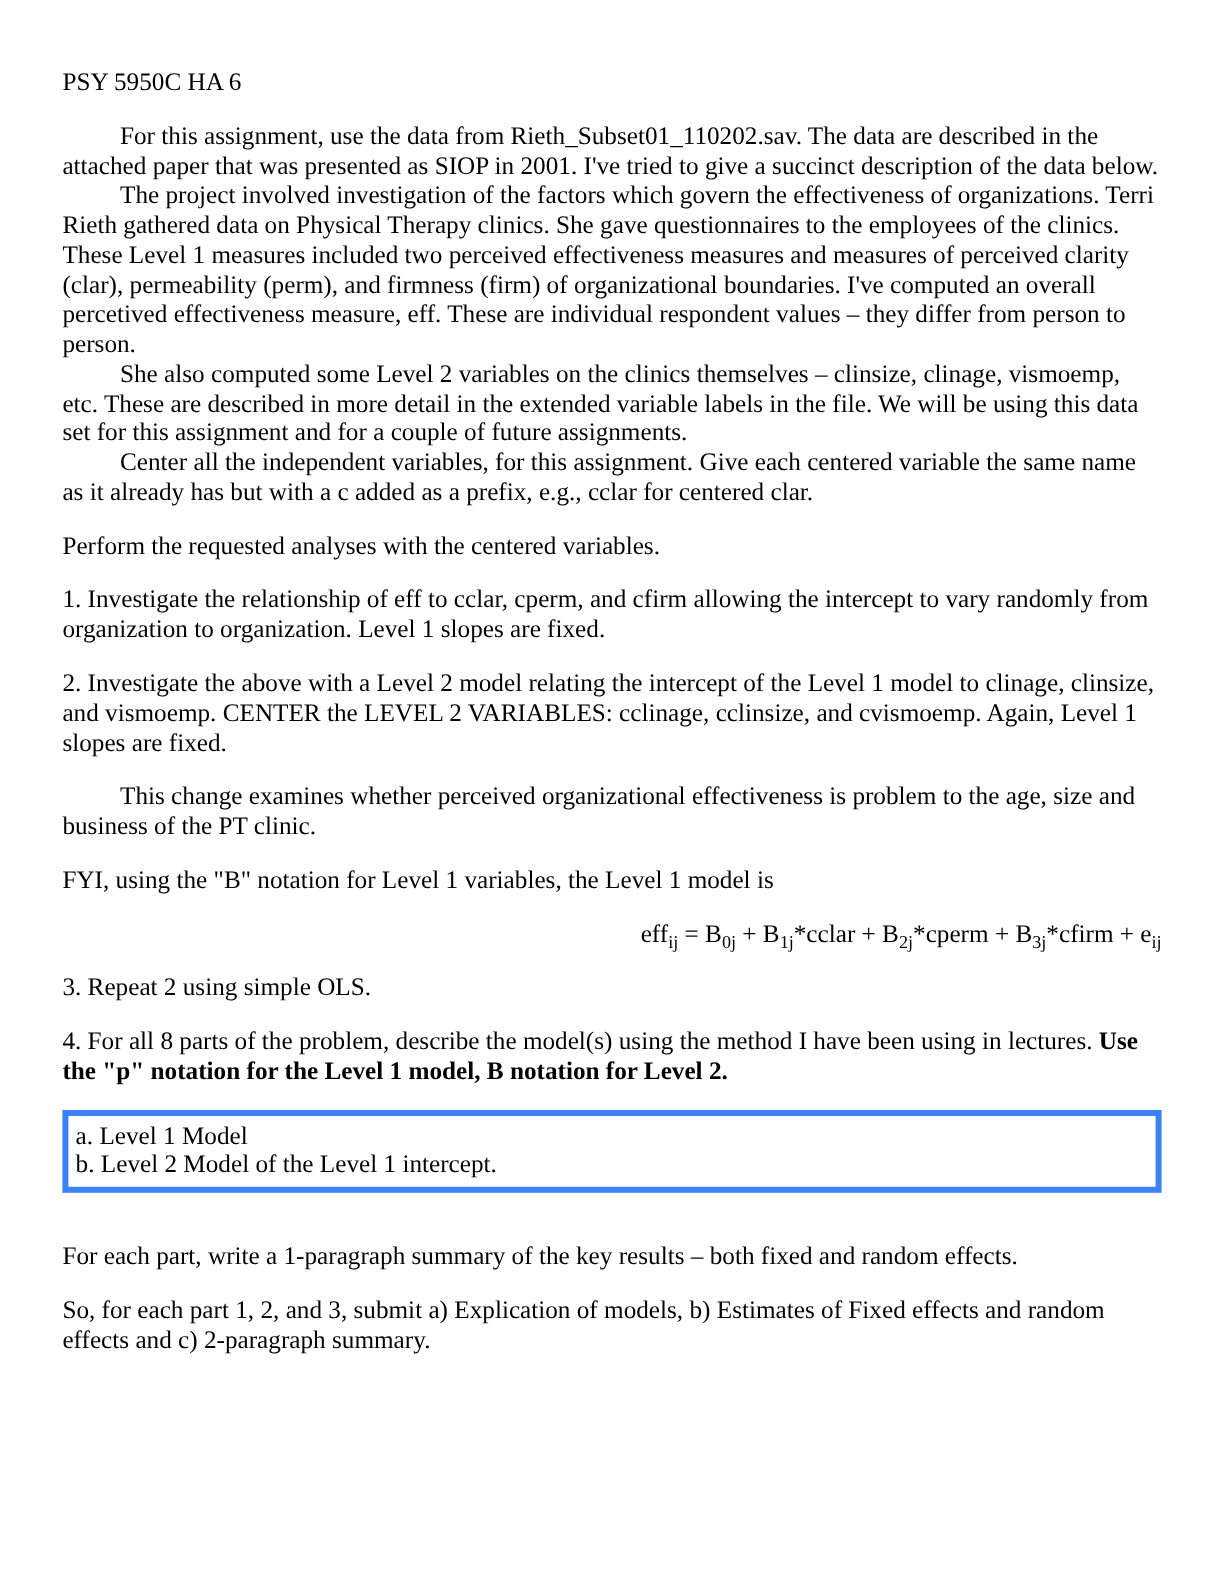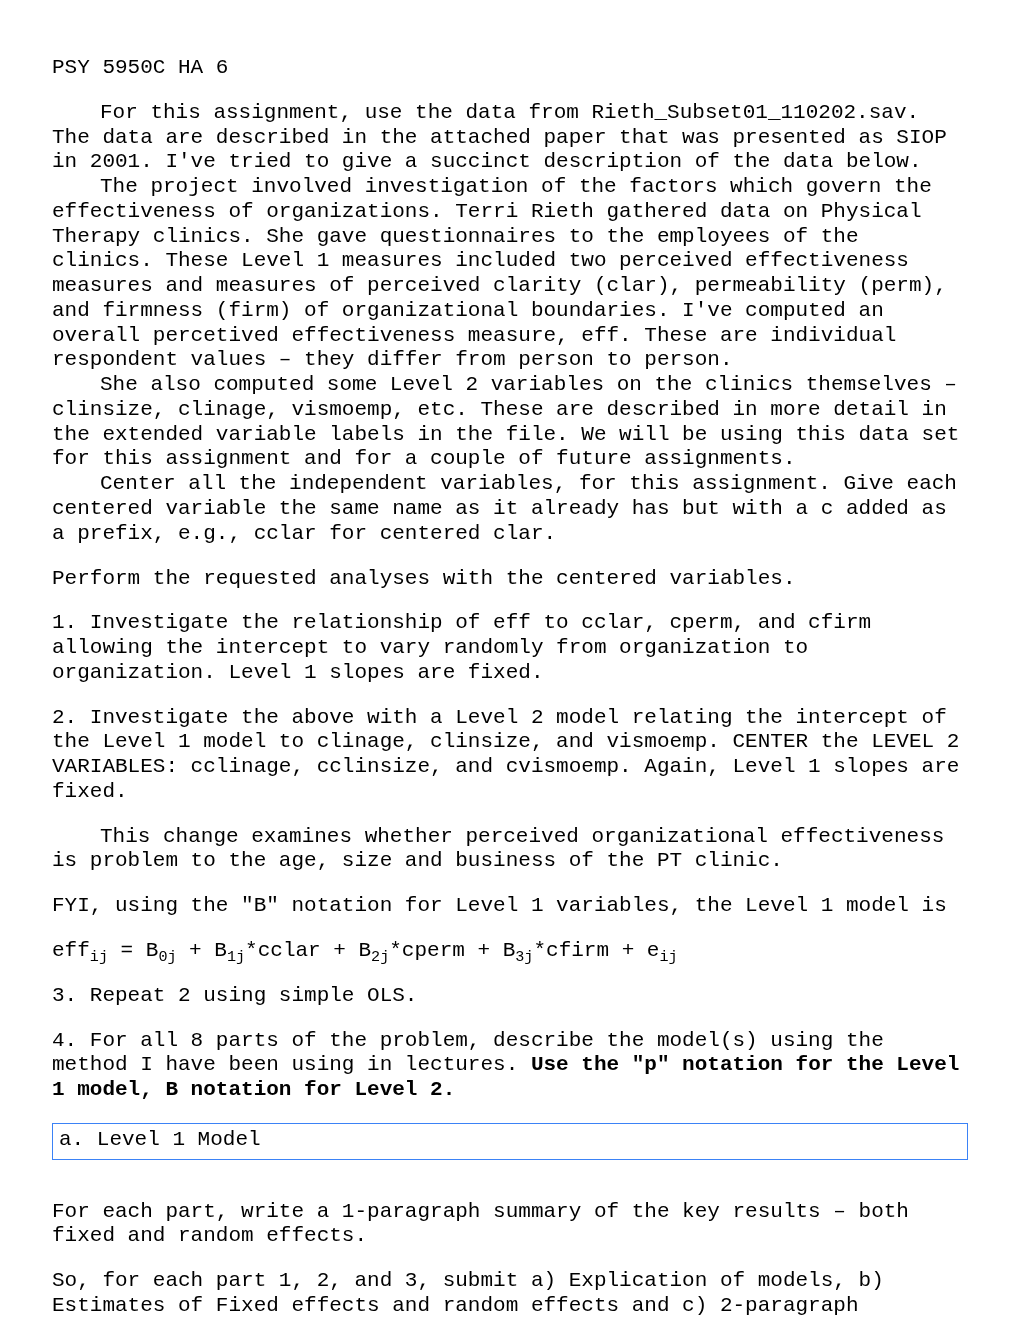--- a/index.html
+++ b/index.html
@@ -1,33 +1,33 @@
 <!DOCTYPE html>
 <html><head>
   <meta charset="utf-8">
   <style>
-    * { box-sizing: border-box; margin: 0; padding: 0; font-family: Liberation Mono, monospace; }
+    * { box-sizing: border-box; margin: 0; padding: 0; }
     body {
       width: 1020px;
       height: 1320px;
       background: #fff;
       font-family: "Times New Roman", Times, serif;
       font-size: 21px;
       line-height: 1.18;
       color: #000;
       padding: 56px 52px;
     }
     .header { margin-bottom: 20px; }
     .para { margin-bottom: 0; }
     .indent { text-indent: 48px; }
     .block { margin-top: 20px; }
-    .formula { margin-top: 20px; }
+    .formula { margin-top: 20px; text-align: right; }
     .sub { font-size: 0.72em; vertical-align: sub; line-height: 0; }
     .box {
-      border: 1px solid #3b82f6;
+      border: 5px solid #3b82f6;
       padding: 4px 6px 6px 6px;
       margin-top: 20px;
       width: 100%;
     }
     .box-line { display: block; }
     .bold { font-weight: bold; }
     .spaced-top-big { margin-top: 40px; }
   </style>
 </head>
 <body>
@@ -54,17 +54,18 @@
 </div>
 
 <div class="para block">3.  Repeat 2 using simple OLS.</div>
 
 <div class="para block">
   <span>4.  For all 8 parts of the problem, describe the model(s) using the method I have been using in lectures.  </span><span class="bold">Use the "p" notation for the Level 1 model, B notation for Level 2.</span>
 </div>
 
 <div class="box">
   <span class="box-line">a.  Level 1 Model</span>
+  <span class="box-line">b.  Level 2 Model of the Level 1 intercept.</span>
 </div>
 
 <div class="para spaced-top-big">For each part, write a 1-paragraph summary of the key results – both fixed and random effects.</div>
 
 <div class="para block">So, for each part 1, 2, and 3, submit  a) Explication of models, b) Estimates of Fixed effects and random effects and c) 2-paragraph summary.</div>
 
 </body></html>

